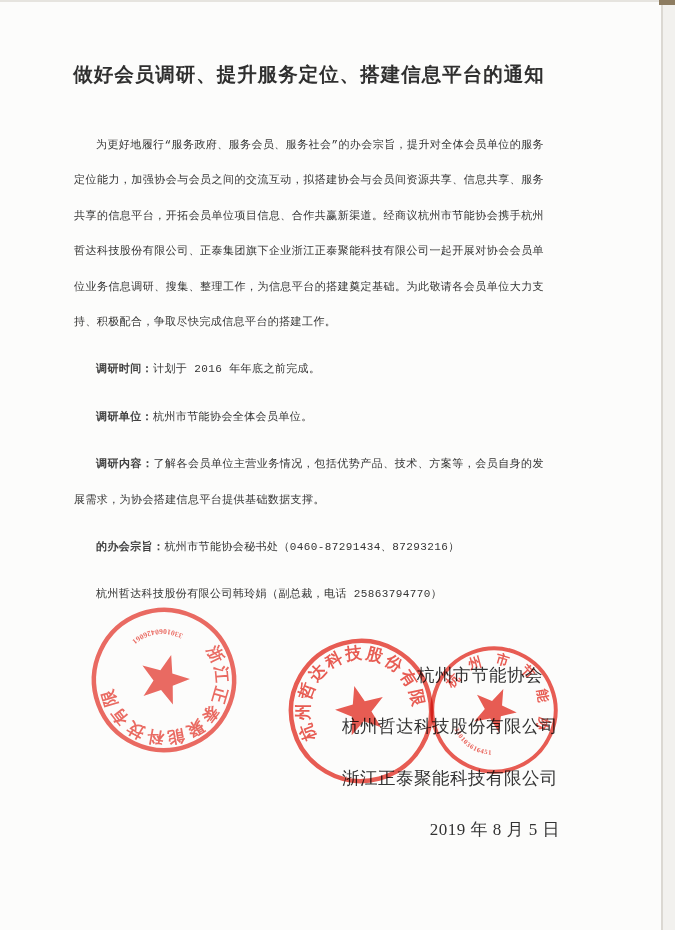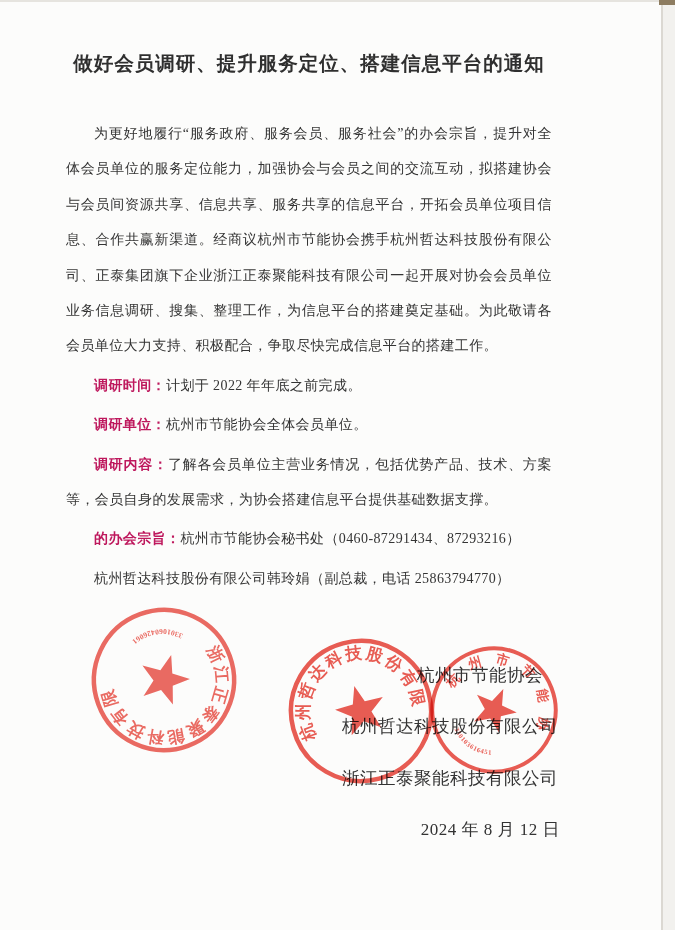--- a/index.html
+++ b/index.html
@@ -8,30 +8,30 @@
     background:#fcfcfb;
     font-family:"Liberation Serif","DejaVu Serif",serif;
     color:#343434;
   }
   
   .top-hairline{position:absolute;left:0;top:0;width:675px;height:2px;background:#e6e4df;}
   .page-right-strip{position:absolute;left:663px;top:0;width:12px;height:930px;background:#f2f1ee;}
   .page-edge-line{position:absolute;left:661px;top:0;width:2px;height:930px;background:#dbd8d2;}
   .corner-chip{position:absolute;left:659px;top:0;width:16px;height:5px;background:#8d7c60;}
 
-  .doc{position:absolute;left:62px;top:48px;width:494px;}
+  .doc{position:absolute;left:62px;top:60px;width:494px;font-family:Liberation Mono, monospace;}
   .doc-title{
     margin:0 0 36px 0;text-align:center;
     font-size:19.5px;line-height:32px;font-weight:bold;color:#2f2f2f;letter-spacing:1px;
   }
   .doc p{
-    margin:4px;font-size:14px;line-height:35.4px;letter-spacing:0.4px;
+    margin:12px;font-size:11px;line-height:35.4px;letter-spacing:0.4px;
     text-align:justify;text-indent:2em;color:#343434;
   }
-  .doc p strong{font-weight:bold;color:#be185d;}
+  .doc p strong{font-weight:bold;color:#404040;}
 
   .sig-line,.doc-date{
     position:absolute;font-size:17.5px;letter-spacing:0.5px;color:#333;white-space:nowrap;
   }
   .sig-1{right:132px;top:663px;}
   .sig-2{right:117px;top:714px;}
   .sig-3{right:117px;top:766px;}
   .doc-date{right:115px;top:818px;font-size:17px;}
 
   .stamp{position:absolute;mix-blend-mode:multiply;opacity:0.88;}
@@ -44,31 +44,31 @@
 <body>
 
 <div class="top-hairline"></div>
 <div class="page-right-strip"></div>
 <div class="page-edge-line"></div>
 <div class="corner-chip"></div>
 
 <div class="doc">
   <h1 class="doc-title">做好会员调研、提升服务定位、搭建信息平台的通知</h1>
   <p>为更好地履行“服务政府、服务会员、服务社会”的办会宗旨，提升对全体会员单位的服务定位能力，加强协会与会员之间的交流互动，拟搭建协会与会员间资源共享、信息共享、服务共享的信息平台，开拓会员单位项目信息、合作共赢新渠道。经商议杭州市节能协会携手杭州哲达科技股份有限公司、正泰集团旗下企业浙江正泰聚能科技有限公司一起开展对协会会员单位业务信息调研、搜集、整理工作，为信息平台的搭建奠定基础。为此敬请各会员单位大力支持、积极配合，争取尽快完成信息平台的搭建工作。</p>
-  <p><strong>调研时间：</strong><span>计划于 2022 年年底之前完成。</span></p>
+  <p><strong>调研时间：</strong><span>计划于 2016 年年底之前完成。</span></p>
   <p><strong>调研单位：</strong><span>杭州市节能协会全体会员单位。</span></p>
   <p><strong>调研内容：</strong><span>了解各会员单位主营业务情况，包括优势产品、技术、方案等，会员自身的发展需求，为协会搭建信息平台提供基础数据支撑。</span></p>
   <p><strong>的办会宗旨：</strong><span>杭州市节能协会秘书处（0460-87291434、87293216）</span></p>
   <p>杭州哲达科技股份有限公司韩玲娟（副总裁，电话 25863794770）</p>
 </div>
 
 <div class="sig-line sig-1">杭州市节能协会</div>
 <div class="sig-line sig-2">杭州哲达科技股份有限公司</div>
 <div class="sig-line sig-3">浙江正泰聚能科技有限公司</div>
-<div class="doc-date">2024 年 8 月 12 日</div>
+<div class="doc-date">2019 年 8 月 5 日</div>
 
 <svg class="stamp stamp-left" width="150" height="150" viewBox="0 0 150 150">
   <defs>
     <path id="arcTop1" d="M 26,92 A 52,52 0 1,1 124,92" fill="none"></path>
     <path id="arcBot1" d="M 40,110 A 46,46 0 0,0 110,110" fill="none"></path>
   </defs>
   <circle cx="75" cy="75" r="70" fill="none" stroke="#e8463c" stroke-width="4.5"></circle>
   <polygon fill="#e8463c" points="75,49 81.2,66.5 99.7,67 85,78.2 90.3,96 75,85.5 59.7,96 65,78.2 50.3,67 68.8,66.5"></polygon>
   <text font-size="16.5" letter-spacing="2.5"><textPath href="#arcTop1" startOffset="3">浙江正泰聚能科技有限公司</textPath></text>
   <text font-size="7.5" letter-spacing="0.5"><textPath href="#arcBot1" startOffset="2">3301060426061</textPath></text>

